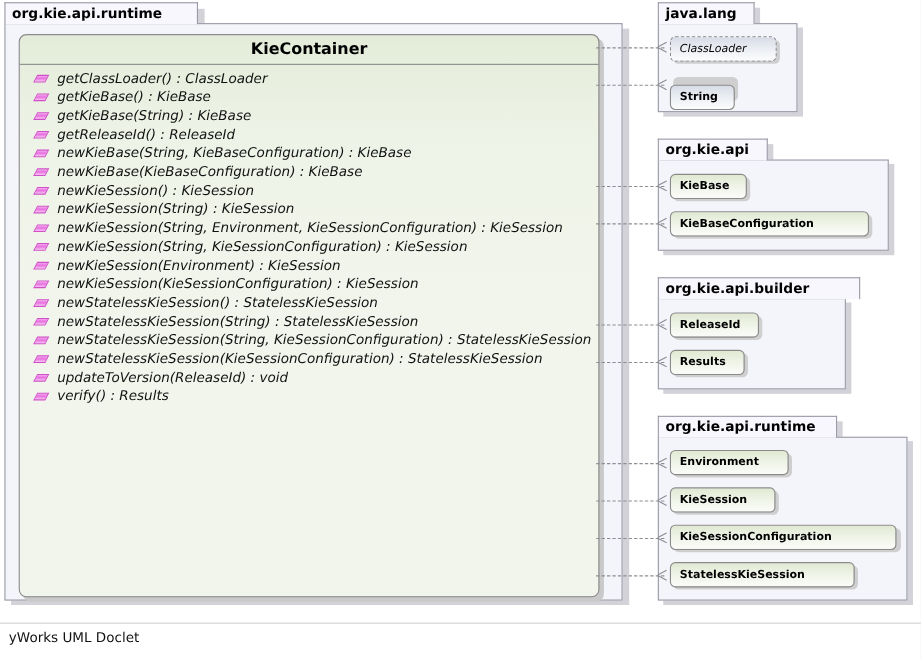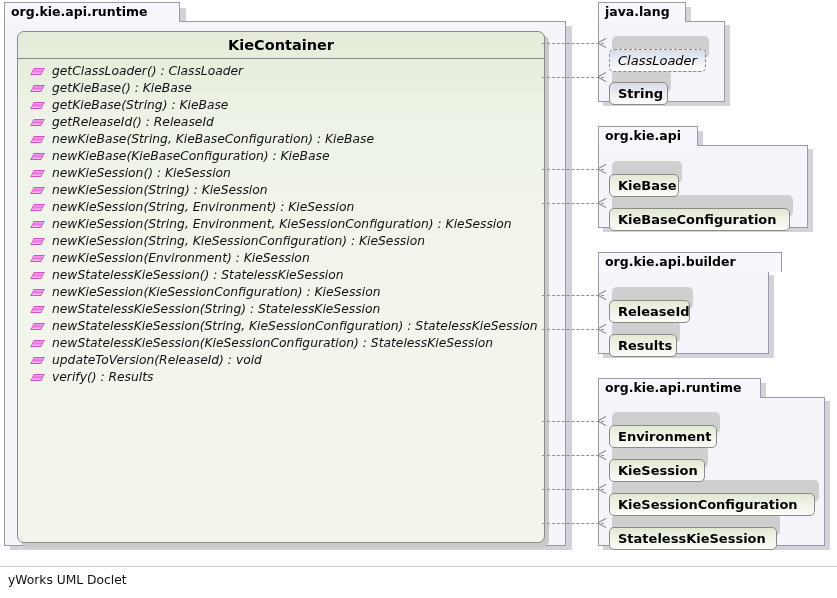--- a/index.html
+++ b/index.html
@@ -114,29 +114,28 @@
     display: inline-block;
     font-style: italic;
   }
 
   
   .smallclass {
     position: absolute;
     box-sizing: border-box;
     border: 1px solid #8a8a8a;
     border-radius: 5px;
-    font-size: 13px;
+    font-size: 10px;
     font-weight: bold;
     color: #000;
     line-height: 21px;
     height: 23px;
     padding: 0 8px;
     white-space: nowrap;
     z-index: 6;
-    margin-top: 16px;
   }
   .smallclass.green {
     background: linear-gradient(to bottom, #e0e9d2 0%, #eef3e6 45%, #fbfcf8 100%);
   }
   .smallclass.blue {
     background: linear-gradient(to bottom, #d8dce6 0%, #e9ecf2 45%, #fdfdfe 100%);
   }
   .smallclass.abstract {
     font-style: italic;
     font-weight: normal;
@@ -235,41 +234,37 @@
       <div class="member">
         <span class="m-icon"></span>
         <span class="m-text">newKieSession() : KieSession</span>
       </div>
       <div class="member">
         <span class="m-icon"></span>
         <span class="m-text">newKieSession(String) : KieSession</span>
       </div>
       <div class="member">
         <span class="m-icon"></span>
-        <span class="m-text">newKieSession(String, Environment) : KieSession</span>
-      </div>
-      <div class="member">
-        <span class="m-icon"></span>
         <span class="m-text">newKieSession(String, Environment, KieSessionConfiguration) : KieSession</span>
       </div>
       <div class="member">
         <span class="m-icon"></span>
         <span class="m-text">newKieSession(String, KieSessionConfiguration) : KieSession</span>
       </div>
       <div class="member">
         <span class="m-icon"></span>
         <span class="m-text">newKieSession(Environment) : KieSession</span>
       </div>
       <div class="member">
         <span class="m-icon"></span>
+        <span class="m-text">newKieSession(KieSessionConfiguration) : KieSession</span>
+      </div>
+      <div class="member">
+        <span class="m-icon"></span>
         <span class="m-text">newStatelessKieSession() : StatelessKieSession</span>
-      </div>
-      <div class="member">
-        <span class="m-icon"></span>
-        <span class="m-text">newKieSession(KieSessionConfiguration) : KieSession</span>
       </div>
       <div class="member">
         <span class="m-icon"></span>
         <span class="m-text">newStatelessKieSession(String) : StatelessKieSession</span>
       </div>
       <div class="member">
         <span class="m-icon"></span>
         <span class="m-text">newStatelessKieSession(String, KieSessionConfiguration) : StatelessKieSession</span>
       </div>
       <div class="member">
@@ -292,21 +287,21 @@
   <div class="pkg-tab-shadow" style="left:5px; top:5px; width:88px; height:18px;"></div>
   <div class="pkg-body-shadow" style="left:5px; top:23px; width:127px; height:81px;"></div>
 
   <div class="pkg-tab" style="width:88px;">java.lang</div>
   <div class="pkg-body" style="top:19px; width:127px; height:81px;"></div>
 
   <div class="smallclass-shadow" style="left:14px; top:34px; width:97px; height:22px;"></div>
   <div class="smallclass blue abstract" style="left:11px; top:31px; width:97px;">ClassLoader</div>
 
   <div class="smallclass-shadow" style="left:14px; top:68px; width:59px; height:22px;"></div>
-  <div class="smallclass blue" style="left:11px; top:64px; width:59px;">String</div>
+  <div class="smallclass blue" style="left:11px; top:75px; width:59px;">String</div>
 </div>
 
 <div class="package" style="left:598px; top:126px; width:198px; height:106px;">
   <div class="pkg-tab-shadow" style="left:5px; top:5px; width:100px; height:18px;"></div>
   <div class="pkg-body-shadow" style="left:5px; top:23px; width:210px; height:83px;"></div>
 
   <div class="pkg-tab" style="width:100px;">org.kie.api</div>
   <div class="pkg-body" style="top:19px; width:210px; height:83px;"></div>
 
   <div class="smallclass-shadow" style="left:14px; top:35px; width:70px; height:22px;"></div>

